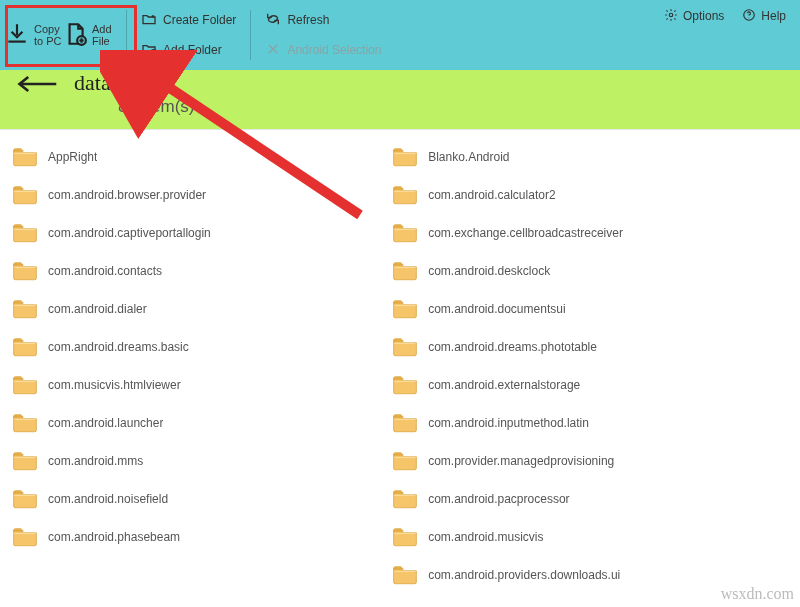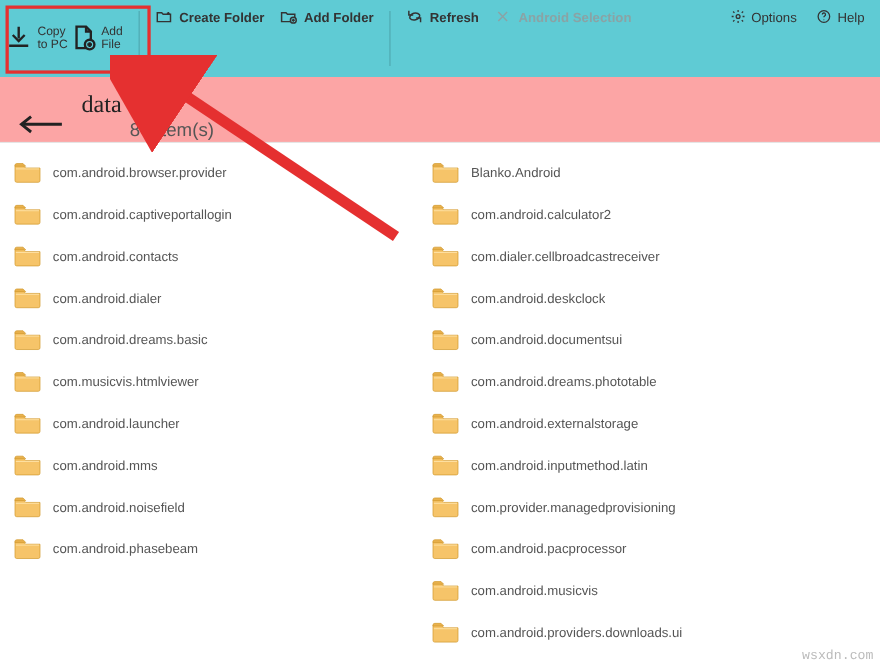--- a/index.html
+++ b/index.html
@@ -37,23 +37,22 @@
     flex-direction: row;
     align-items: center;
     justify-content: center;
     gap: 4px;
     cursor: pointer;
     font-size: 11px;
     color: #333;
   }
   .tb-btn-big svg { width: 26px; height: 26px; }
   .tb-col {
-    display: flex; justify-content: center; gap: 6px;
+    display: flex; flex-direction: column; justify-content: center; gap: 6px;
     padding: 0 4px;
-    font-weight: bold;
   }
   .tb-small {
     display: flex; align-items: center; gap: 6px;
     height: 24px; padding: 0 4px;
     cursor: pointer;
     color: #333;
     font-size: 12px;
   }
   .tb-small.disabled { color: #8aa3a5; cursor: default; }
   .tb-small svg { width: 16px; height: 16px; flex: 0 0 16px; }
@@ -74,24 +73,24 @@
   
   .anno-arrow {
     position: absolute;
     left: 100px; top: 50px;
     width: 280px; height: 180px;
     z-index: 20;
     pointer-events: none;
   }
   
   .pathbar {
-    background: #fca5a5;
+    background: #bef264;
     border-bottom: 1px solid #e5e5e5;
     height: 60px;
-    display: flex; align-items: flex-end;
+    display: flex; align-items: flex-start;
     padding: 0 14px;
     gap: 14px;
   }
   .back-btn {
     width: 46px; height: 30px;
     cursor: pointer;
     color: #222;
     display:flex; align-items:center; justify-content:center;
   }
   .back-btn svg { width: 42px; height: 22px; }
@@ -116,22 +115,22 @@
     color: #555;
   }
   .row .fname { font-size: 12px; white-space: nowrap; overflow: hidden; text-overflow: ellipsis; }
   .folder-ico { width: 26px; height: 22px; flex: 0 0 26px; }
   
   .listing-wrap::-webkit-scrollbar { width: 16px; background:#f0f0f0;}
   .listing-wrap::-webkit-scrollbar-thumb { background:#c9c9c9; border:3px solid #f0f0f0; border-radius:8px;}
   
   .watermark {
     position: absolute; right: 6px; bottom: 4px;
-    font-size: 12px; color: #bbb;
-    font-family: Liberation Mono, monospace;
+    font-size: 16px; color: #bbb;
+    font-family: Liberation Serif, serif;
   }
 </style>
 </head>
 <body>
 
 <div class="toolbar">
   <div class="highlight-box"></div>
 
   <div class="tb-group">
     <div class="tb-btn-big">
@@ -258,20 +257,30 @@
   <div class="columns">
     <div class="col" id="col1">
         <div class="row">
           <span>
   <svg class="folder-ico" viewBox="0 0 32 26">
     <path d="M2 6 h9 l3 3 h16 v14 a2 2 0 0 1-2 2 H4 a2 2 0 0 1-2-2 z" fill="#f6c469" stroke="#d29a2e" stroke-width="0.8"></path>
     <path d="M2 6 a2 2 0 0 1 2-2 h7 l3 3 H2 z" fill="#e9b14d" stroke="#d29a2e" stroke-width="0.8"></path>
     <path d="M3 10 h26" stroke="#ffe4a8" stroke-width="1"></path>
   </svg>
 </span>
+          <span class="fname">AppRight</span>
+        </div>
+        <div class="row">
+          <span>
+  <svg class="folder-ico" viewBox="0 0 32 26">
+    <path d="M2 6 h9 l3 3 h16 v14 a2 2 0 0 1-2 2 H4 a2 2 0 0 1-2-2 z" fill="#f6c469" stroke="#d29a2e" stroke-width="0.8"></path>
+    <path d="M2 6 a2 2 0 0 1 2-2 h7 l3 3 H2 z" fill="#e9b14d" stroke="#d29a2e" stroke-width="0.8"></path>
+    <path d="M3 10 h26" stroke="#ffe4a8" stroke-width="1"></path>
+  </svg>
+</span>
           <span class="fname">com.android.browser.provider</span>
         </div>
         <div class="row">
           <span>
   <svg class="folder-ico" viewBox="0 0 32 26">
     <path d="M2 6 h9 l3 3 h16 v14 a2 2 0 0 1-2 2 H4 a2 2 0 0 1-2-2 z" fill="#f6c469" stroke="#d29a2e" stroke-width="0.8"></path>
     <path d="M2 6 a2 2 0 0 1 2-2 h7 l3 3 H2 z" fill="#e9b14d" stroke="#d29a2e" stroke-width="0.8"></path>
     <path d="M3 10 h26" stroke="#ffe4a8" stroke-width="1"></path>
   </svg>
 </span>
@@ -380,21 +389,21 @@
           <span class="fname">com.android.calculator2</span>
         </div>
         <div class="row">
           <span>
   <svg class="folder-ico" viewBox="0 0 32 26">
     <path d="M2 6 h9 l3 3 h16 v14 a2 2 0 0 1-2 2 H4 a2 2 0 0 1-2-2 z" fill="#f6c469" stroke="#d29a2e" stroke-width="0.8"></path>
     <path d="M2 6 a2 2 0 0 1 2-2 h7 l3 3 H2 z" fill="#e9b14d" stroke="#d29a2e" stroke-width="0.8"></path>
     <path d="M3 10 h26" stroke="#ffe4a8" stroke-width="1"></path>
   </svg>
 </span>
-          <span class="fname">com.dialer.cellbroadcastreceiver</span>
+          <span class="fname">com.exchange.cellbroadcastreceiver</span>
         </div>
         <div class="row">
           <span>
   <svg class="folder-ico" viewBox="0 0 32 26">
     <path d="M2 6 h9 l3 3 h16 v14 a2 2 0 0 1-2 2 H4 a2 2 0 0 1-2-2 z" fill="#f6c469" stroke="#d29a2e" stroke-width="0.8"></path>
     <path d="M2 6 a2 2 0 0 1 2-2 h7 l3 3 H2 z" fill="#e9b14d" stroke="#d29a2e" stroke-width="0.8"></path>
     <path d="M3 10 h26" stroke="#ffe4a8" stroke-width="1"></path>
   </svg>
 </span>
           <span class="fname">com.android.deskclock</span>

